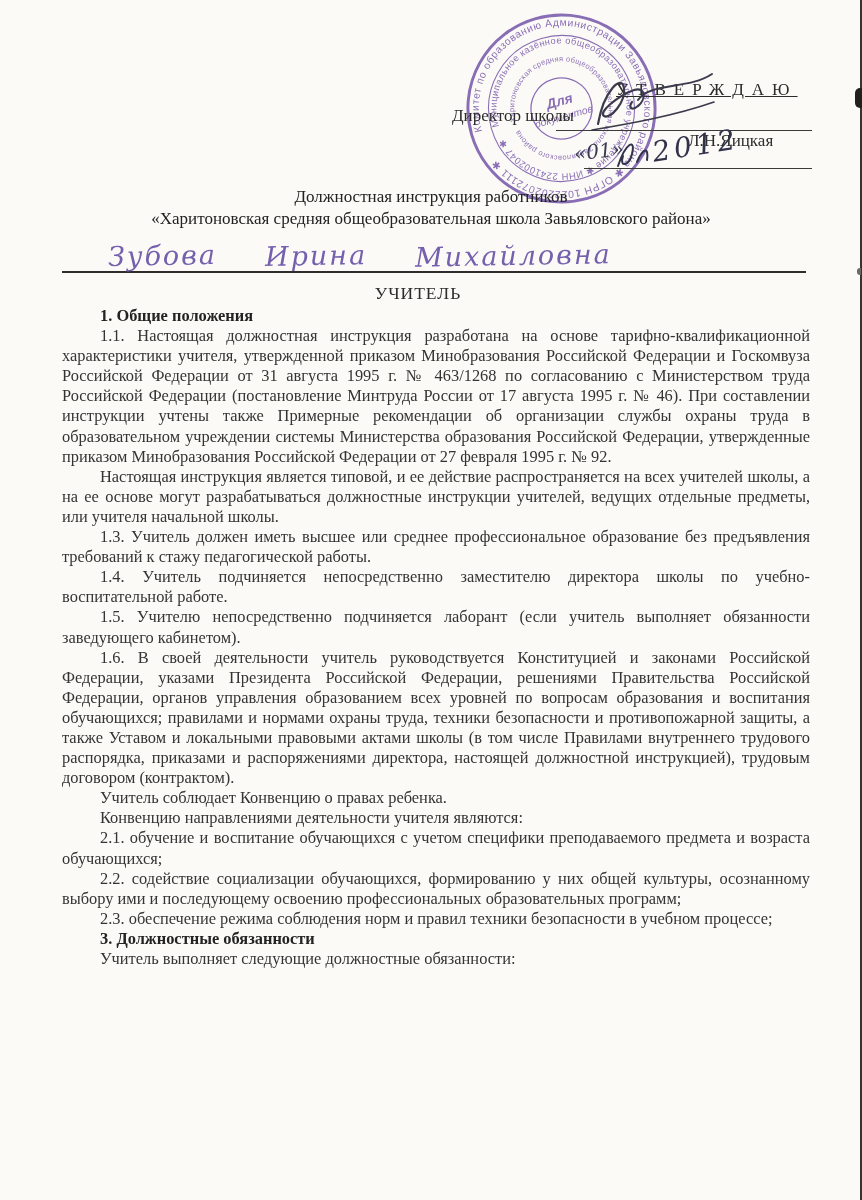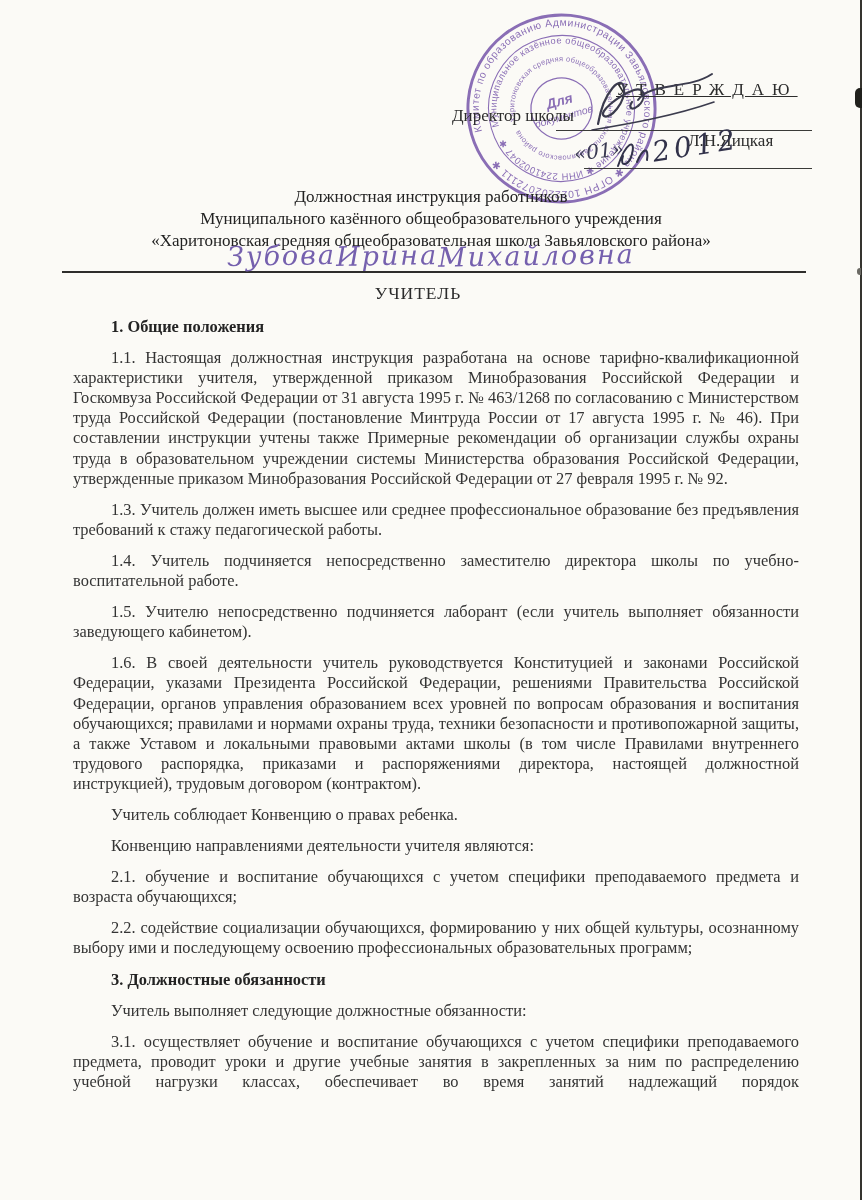--- a/index.html
+++ b/index.html
@@ -43,40 +43,41 @@
   }
 
   
   .title-block { position:absolute; left:0; top:186px; width:862px; text-align:center; }
   .title-block .t { font-size:17px; font-weight:normal; color:#222; line-height:22px; }
 
   
   .name-row {
     position:absolute; left:62px; top:240px; width:744px; height:33px;
     border-bottom:2.5px solid #2e2d2b;
-    display:flex; justify-content:center; align-items:flex-end;
+    display:flex; justify-content:flex-start; align-items:flex-end;
     padding:0 52px 0 46px;
+    gap:48px;
   }
   .name-row span {
     font-family:"DejaVu Serif", serif; font-style:italic;
     font-size:27px; color:#7560ae; letter-spacing:2px; line-height:30px;
     transform:rotate(-1deg);
   }
 
   .position-title {
     position:absolute; left:0; top:283px; width:836px; text-align:center;
     font-size:17.5px; letter-spacing:1px; color:#2c2c2c;
   }
 
   
   .content {
     position:absolute; left:62px; top:306px; width:748px;
     font-size:16.4px; line-height:20.1px; text-align:justify; color:#343434;
   }
-  .content p { text-indent:38px; margin:11px; }
+  .content p { text-indent:38px; margin:0; }
   .content p.h { font-weight:bold; color:#232323; }
   .content p.cont { text-align-last:justify; }
 </style>
 </head>
 <body>
 
 <div class="page">
 
   <div class="scan-edge"></div>
   <div class="scan-blob"></div>
@@ -115,41 +116,41 @@
   <div class="director-name">Л.Н.Яицкая</div>
   <div class="sig-line-2"></div>
   <div class="hand-day">«01»</div>
   <svg class="date-squiggle" viewBox="0 0 42 38" aria-hidden="true">
     <path d="M8 32 C16 8 26 4 22 20 C19 32 9 34 13 22 M27 28 C33 14 39 12 37 26" fill="none" stroke="#32324a" stroke-width="2" stroke-linecap="round"></path>
   </svg>
   <div class="hand-year">2012</div>
 
   <div class="title-block">
     <div class="t">Должностная инструкция работников</div>
-    <div class="t">Муниципального казённого общеобразовательного учреждения</div>
     <div class="t">«Харитоновская средняя общеобразовательная школа Завьяловского района»</div>
   </div>
 
   <div class="name-row">
     <span>Зубова</span>
     <span>Ирина</span>
     <span>Михайловна</span>
   </div>
 
   <div class="position-title">УЧИТЕЛЬ</div>
 
   <div class="content">
     <p class="h">1. Общие положения</p>
     <p>1.1. Настоящая должностная инструкция разработана на основе тарифно-квалификационной характеристики учителя, утвержденной приказом Минобразования Российской Федерации и Госкомвуза Российской Федерации от 31 августа 1995 г. № 463/1268 по согласованию с Министерством труда Российской Федерации (постановление Минтруда России от 17 августа 1995 г. № 46). При составлении инструкции учтены также Примерные рекомендации об организации службы охраны труда в образовательном учреждении системы Министерства образования Российской Федерации, утвержденные приказом Минобразования Российской Федерации от 27 февраля 1995 г. № 92.</p>
+    <p>Настоящая инструкция является типовой, и ее действие распространяется на всех учителей школы, а на ее основе могут разрабатываться должностные инструкции учителей, ведущих отдельные предметы, или учителя начальной школы.</p>
     <p>1.3. Учитель должен иметь высшее или среднее профессиональное образование без предъявления требований к стажу педагогической работы.</p>
     <p>1.4. Учитель подчиняется непосредственно заместителю директора школы по учебно-воспитательной работе.</p>
     <p>1.5. Учителю непосредственно подчиняется лаборант (если учитель выполняет обязанности заведующего кабинетом).</p>
     <p>1.6. В своей деятельности учитель руководствуется Конституцией и законами Российской Федерации, указами Президента Российской Федерации, решениями Правительства Российской Федерации, органов управления образованием всех уровней по вопросам образования и воспитания обучающихся; правилами и нормами охраны труда, техники безопасности и противопожарной защиты, а также Уставом и локальными правовыми актами школы (в том числе Правилами внутреннего трудового распорядка, приказами и распоряжениями директора, настоящей должностной инструкцией), трудовым договором (контрактом).</p>
     <p>Учитель соблюдает Конвенцию о правах ребенка.</p>
     <p>Конвенцию направлениями деятельности учителя являются:</p>
     <p>2.1. обучение и воспитание обучающихся с учетом специфики преподаваемого предмета и возраста обучающихся;</p>
     <p>2.2. содействие социализации обучающихся, формированию у них общей культуры, осознанному выбору ими и последующему освоению профессиональных образовательных программ;</p>
+    <p>2.3. обеспечение режима соблюдения норм и правил техники безопасности в учебном процессе;</p>
     <p class="h">3. Должностные обязанности</p>
     <p>Учитель выполняет следующие должностные обязанности:</p>
-    <p class="cont">3.1. осуществляет обучение и воспитание обучающихся с учетом специфики преподаваемого предмета, проводит уроки и другие учебные занятия в закрепленных за ним по распределению учебной нагрузки классах, обеспечивает во время занятий надлежащий порядок</p>
   </div>
 
 </div>
 
 </body></html>

